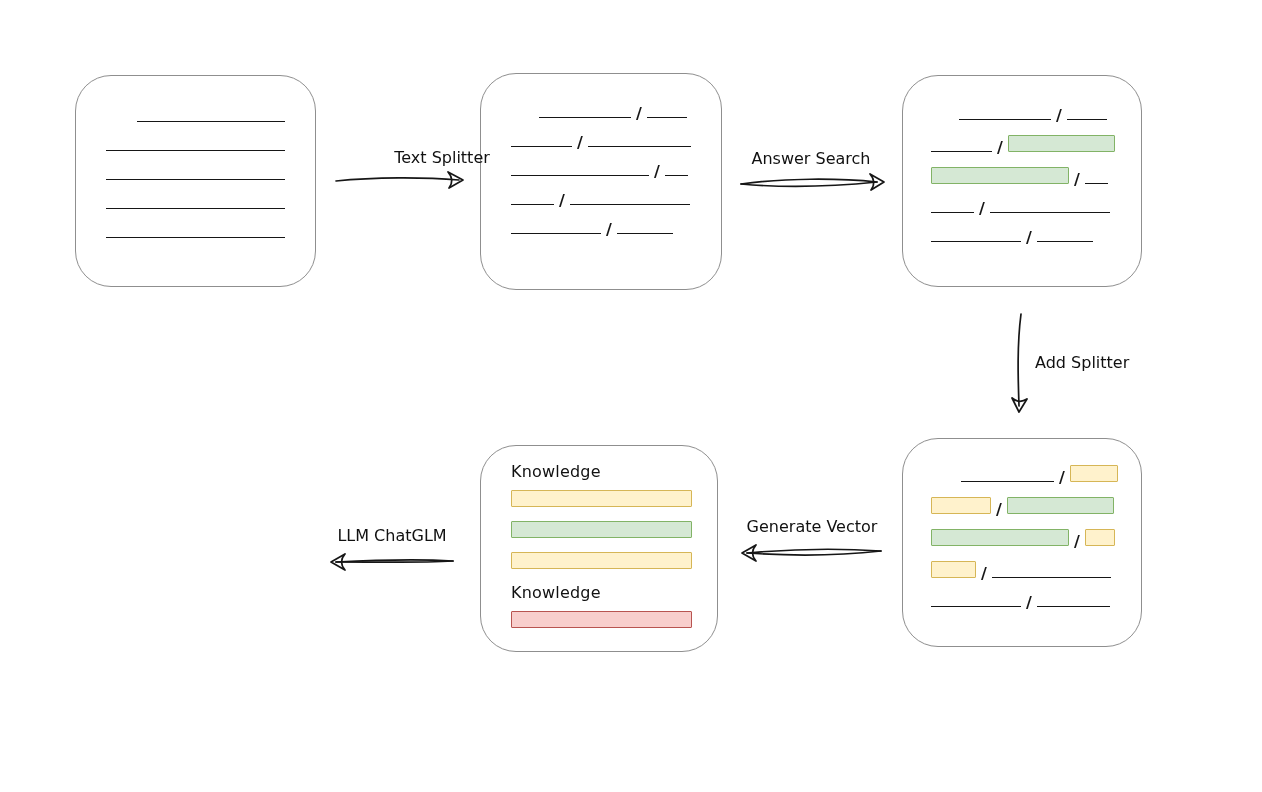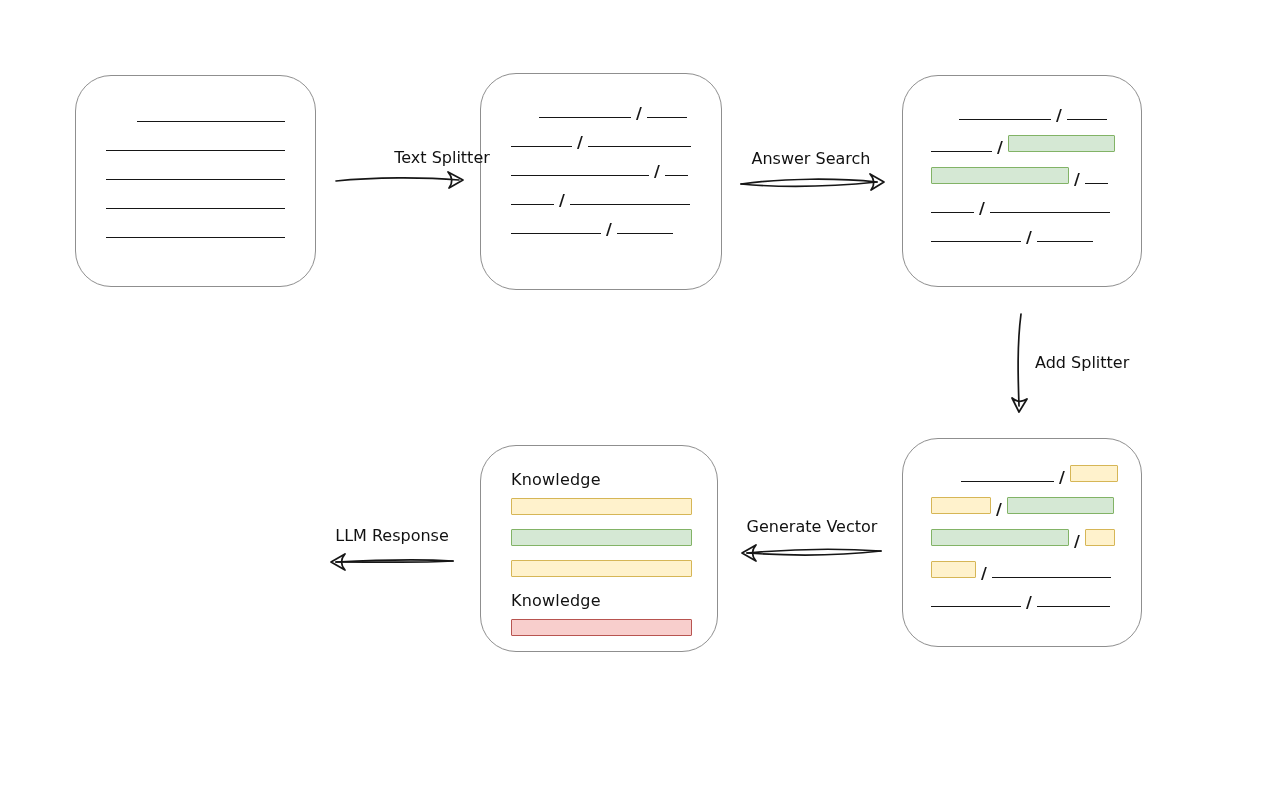--- a/index.html
+++ b/index.html
@@ -9,21 +9,21 @@
   }
   
   .box{
     position:absolute;background:#ffffff;border:1.2px solid #8f8f8f;
     border-radius:36px;box-sizing:border-box;
   }
   #box-document{left:75px;top:75px;width:241px;height:212px;padding:44px 30px 0 30px;}
   #box-chunks  {left:480px;top:73px;width:242px;height:217px;padding:30px 26px 0 30px;}
   #box-vector  {left:902px;top:75px;width:240px;height:212px;padding:30px 24px 0 28px;}
   #box-context {left:902px;top:438px;width:240px;height:209px;padding:26px 22px 0 28px;}
-  #box-prompt  {left:480px;top:445px;width:238px;height:207px;padding:22px 25px 0 30px;}
+  #box-prompt  {left:480px;top:445px;width:238px;height:207px;padding:14px 25px 0 30px;}
   #box-answer  {left:73px;top:442px;width:242px;height:210px;padding:14px 28px 0 32px;}
   
   .row{display:flex;align-items:flex-end;}
   #box-document .row{margin-bottom:27px;}
   #box-chunks .row,#box-vector .row,#box-context .row{margin-bottom:15px;}
   #box-answer .row{margin-bottom:27px;}
   #box-prompt .row{margin-bottom:14px;}
   #box-prompt .row-heading{margin-bottom:8px;margin-top:2px;}
   #box-answer .row-heading{margin-bottom:36px;}
   .seg-line{height:1px;border-bottom:1.6px solid #161616;}
@@ -193,15 +193,15 @@
       <path d="M453,561 C420,559 376,560 336,562"></path>
       <path d="M453,561 C420,563 376,562 336,562"></path>
       <path d="M345,554 L331,562 L345,570 M345,554 Q338,562 345,570"></path>
     </g>
   </svg>
 
   <div id="label-text-splitter" class="arrow-label">Text Splitter</div>
   <div id="label-vector-search" class="arrow-label">Answer Search</div>
   <div id="label-add-context" class="arrow-label">Add Splitter</div>
   <div id="label-generate-prompt" class="arrow-label">Generate Vector</div>
-  <div id="label-llm-response" class="arrow-label">LLM Response</div>
+  <div id="label-llm-response" class="arrow-label">LLM ChatGLM</div>
 
 </div>
 
 </body></html>

